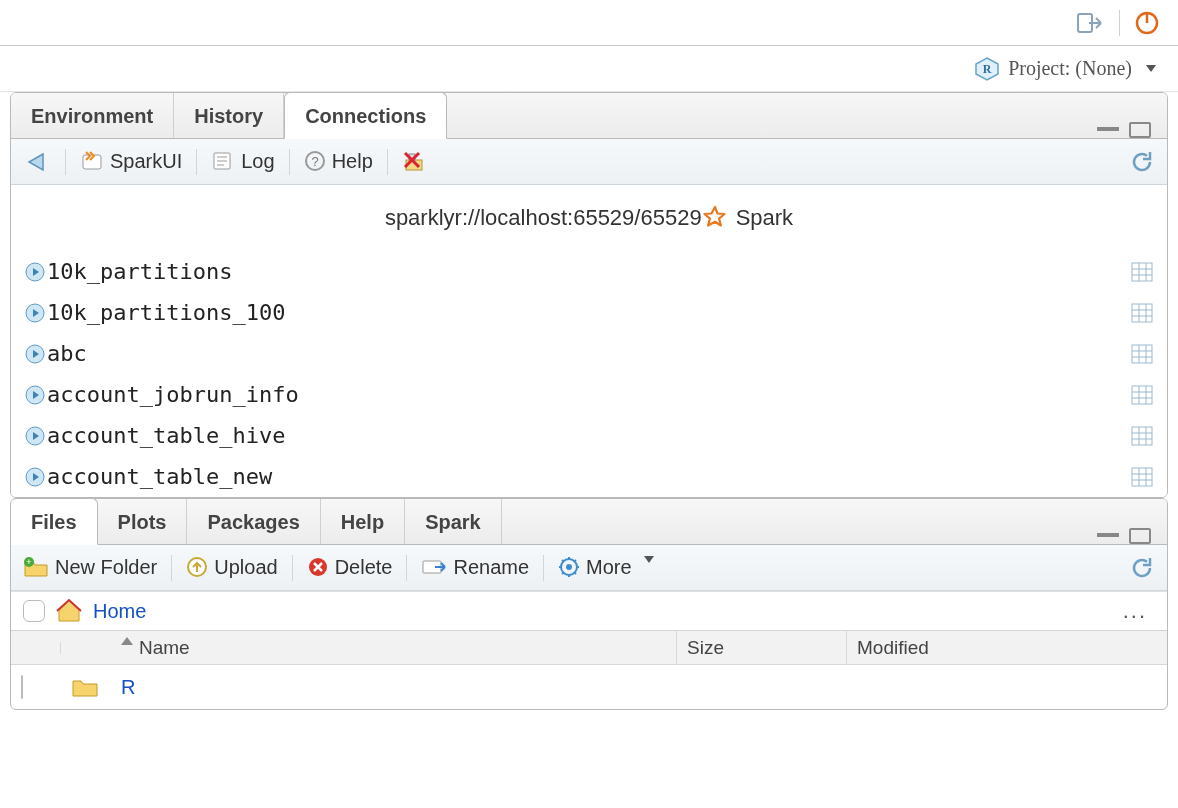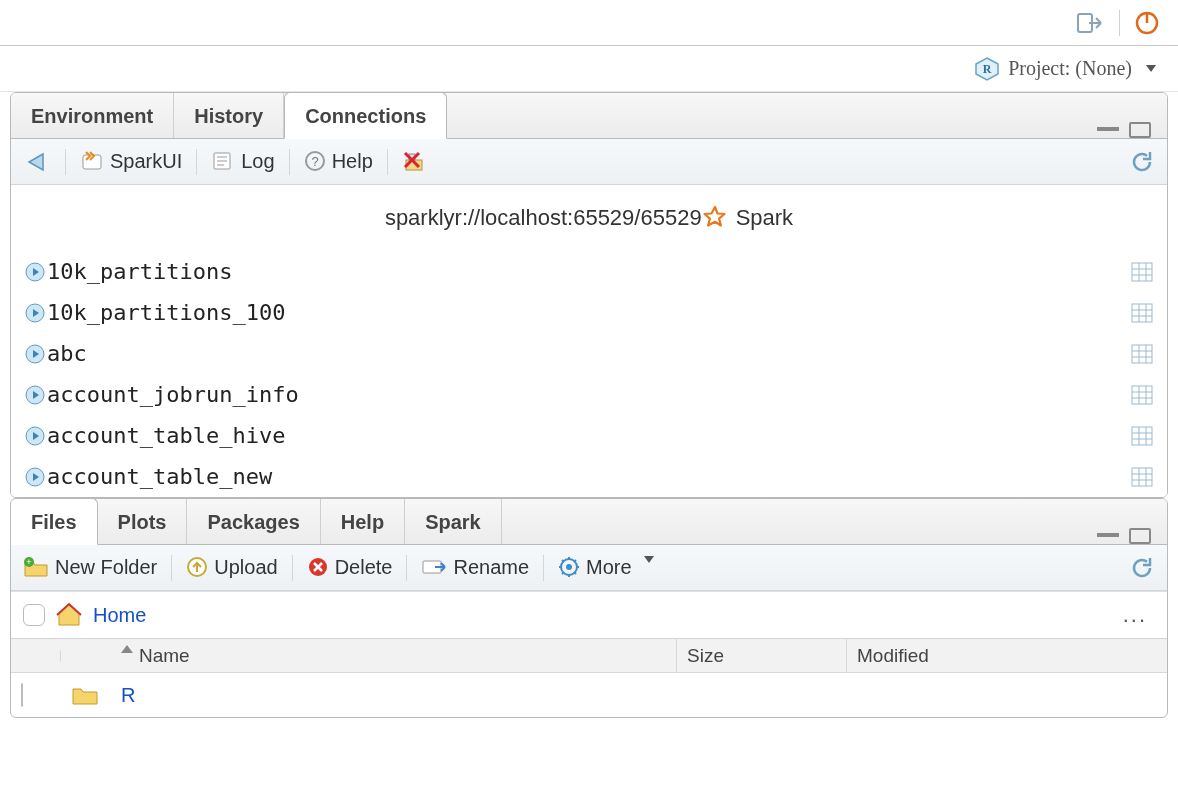--- a/index.html
+++ b/index.html
@@ -95,21 +95,21 @@
   }
   .tbl-left { display:flex; align-items:center; gap:2px; font-family: Menlo, Consolas, monospace; font-size:22px; color:#222; }
   .play-icon { width:20px; height:20px; flex:0 0 20px; }
   .grid-icon { width:22px; height:20px; flex:0 0 22px; }
 
   
   .crumbs {
     display:flex; align-items:center; gap:10px;
     padding: 6px 12px; border-top:1px solid #e0e0e0; border-bottom:1px solid #d4d4d4;
     background:#fff; font-size:20px;
-    height: 48px;
+    height: 40px;
   }
   .crumbs .ellips { margin-left:auto; font-size:22px; color:#555; padding-right:8px; letter-spacing:2px;}
   .link { color:#1351c4; }
   .chk { width:22px; height:22px; border:1px solid #bbb; border-radius:6px; background:#fff; }
 
   .filehead {
     display:flex; align-items:center;
     background:#f2f2f2; border-bottom:1px solid #d8d8d8;
     font-size:19px; color:#444; height:34px;
   }

